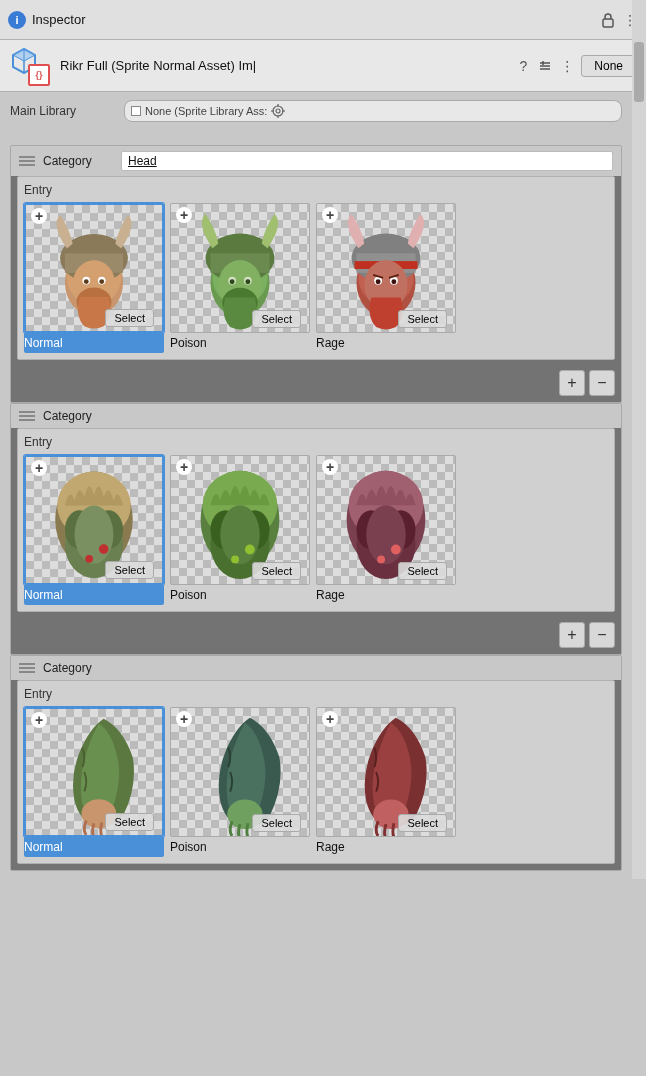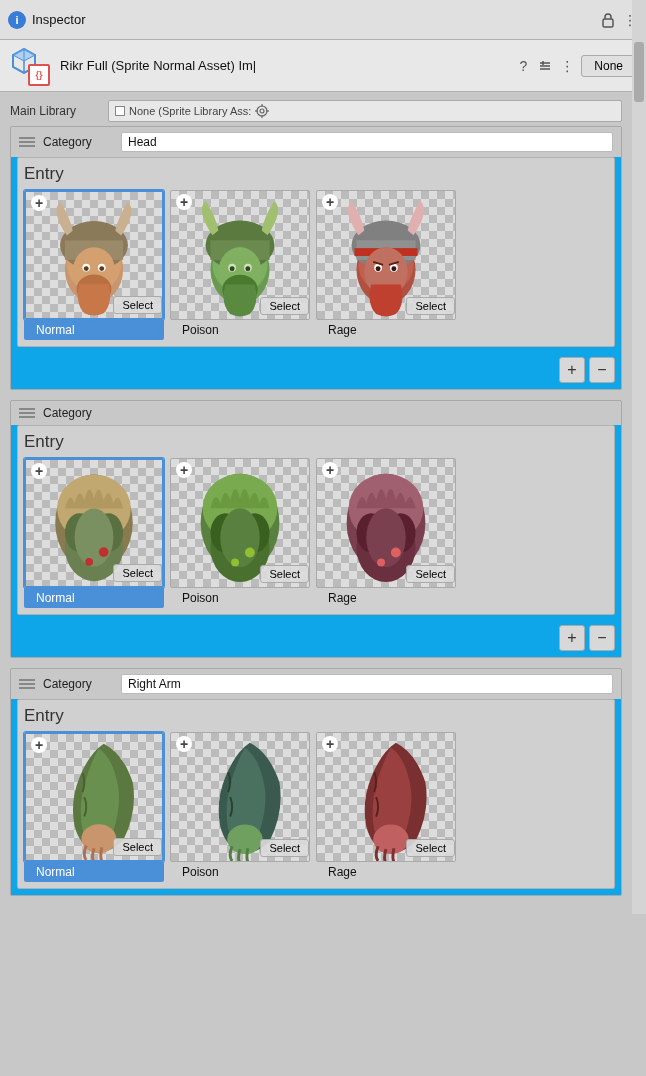--- a/index.html
+++ b/index.html
@@ -102,60 +102,59 @@
     .inspector-body {
       background: #c8c8c8;
       padding: 8px 10px;
       position: relative;
     }
 
     
     .main-library-row {
       display: flex;
       align-items: center;
-      margin-bottom: 4px;
-      gap: 8px;
+      margin-bottom: 23px;
+      gap: 24px;
     }
     .main-library-label {
       font-size: 12px;
       font-weight: 500;
       color: #333;
       min-width: 90px;
     }
     .library-select {
       flex: 1;
       display: flex;
       align-items: center;
       background: #e8e8e8;
       border: 1px solid #aaa;
-      border-radius: 2px;
+      border-radius: 8px;
       padding: 3px 6px;
       font-size: 11px;
       color: #444;
       gap: 4px;
       cursor: pointer;
     }
     .library-select-icon {
       width: 10px; height: 10px;
       border: 1px solid #888;
       background: white;
       flex-shrink: 0;
     }
     .target-icon {
       width: 14px; height: 14px;
       display: flex; align-items: center; justify-content: center;
       color: #666;
     }
 
     
     .category-block {
-      background: #0ea5e9;
+      background: #737373;
       border: 1px solid #a8a8a8;
       border-radius: 2px;
-      margin-bottom: 10px;
     }
     .category-header {
       display: flex;
       align-items: center;
       padding: 5px 8px;
       gap: 8px;
       background: #c8c8c8;
     }
     .drag-handle {
       display: flex; flex-direction: column; gap: 2px;
@@ -169,32 +168,33 @@
       min-width: 70px;
     }
     .category-name-field {
       flex: 1;
       background: white;
       border: 1px solid #bbb;
       border-radius: 2px;
       padding: 2px 6px;
       font-size: 12px;
       color: #111;
+      text-decoration: underline;
     }
 
     
     .entry-section {
       background: #d0d0d0;
       margin: 0 6px 6px 6px;
       border: 1px solid #b0b0b0;
       border-radius: 2px;
       padding: 6px;
     }
     .entry-label {
-      font-size: 17px;
+      font-size: 12px;
       font-weight: 500;
       color: #333;
       margin-bottom: 6px;
     }
     .sprites-grid {
       display: flex;
       gap: 6px;
       flex-wrap: wrap;
     }
     .sprite-card {
@@ -219,32 +219,32 @@
     .sprite-plus {
       position: absolute; top: 3px; left: 5px;
       font-size: 14px; color: #444; font-weight: bold;
       background: white;
       width: 16px; height: 16px;
       border-radius: 50%;
       display: flex; align-items: center; justify-content: center;
       line-height: 1;
     }
     .sprite-select-btn {
-      position: absolute; bottom: 4px; right: 0;
+      position: absolute; bottom: 4px; right: 8px;
       background: rgba(220,220,220,0.9);
       border: 1px solid #aaa;
       border-radius: 3px;
       padding: 2px 8px;
       font-size: 11px;
       cursor: pointer;
     }
     .sprite-name {
       font-size: 12px;
       color: #111;
-      padding: 3px 12px;
+      padding: 3px 0;
       background: transparent;
     }
     .sprite-card.selected .sprite-name {
       background: #4a90d9;
       color: white;
       border-radius: 0 0 2px 2px;
     }
 
     
     .action-btns {
@@ -557,21 +557,20 @@
     </div>
 
     <div class="category-block">
       <div class="category-header">
         <div class="drag-handle">
           <span></span>
             <span></span>
             <span></span>
         </div>
         <span class="category-label-text">Category</span>
-        <input class="category-name-field" type="text" value="Right Arm" style="">
       </div>
       <div class="entry-section">
         <div class="entry-label">Entry</div>
         <div class="sprites-grid">
 
           <div class="sprite-card selected">
             <div class="sprite-preview">
               <div class="sprite-plus">+</div>
               <svg class="sprite-svg" viewBox="0 0 140 130">
 

